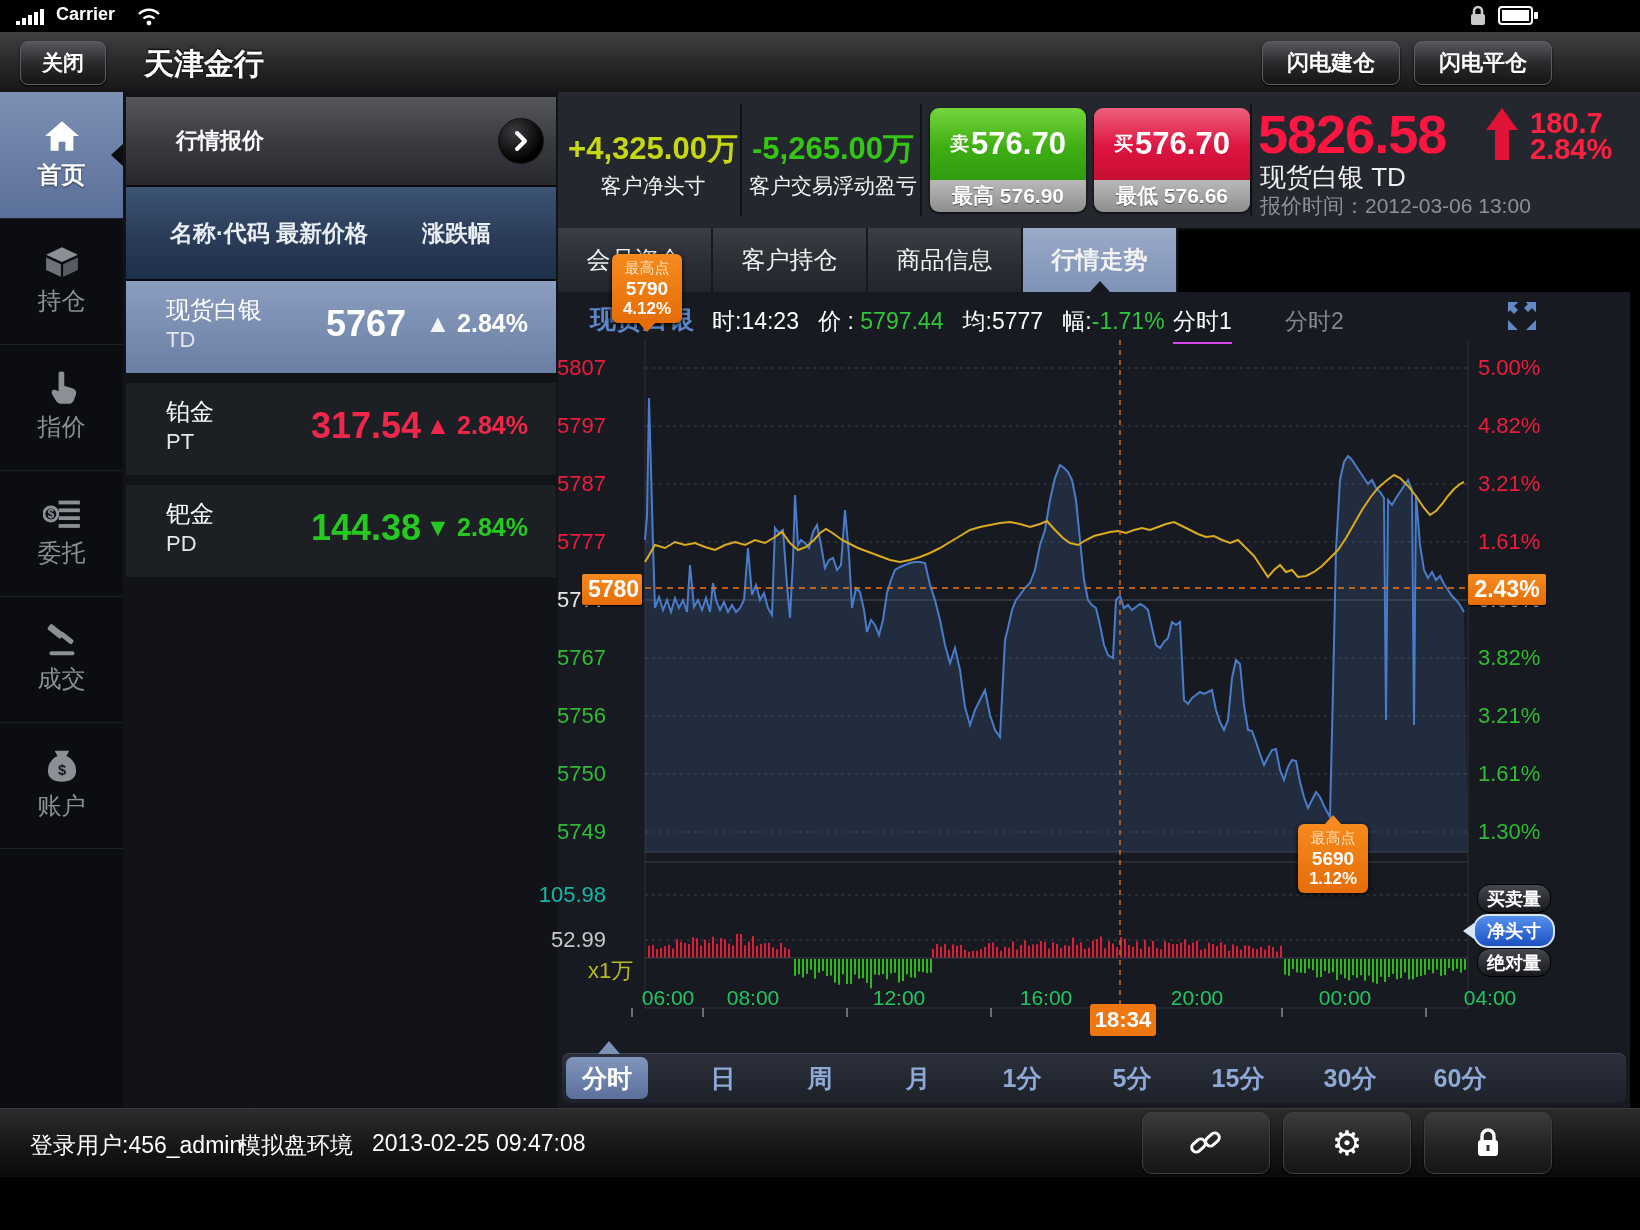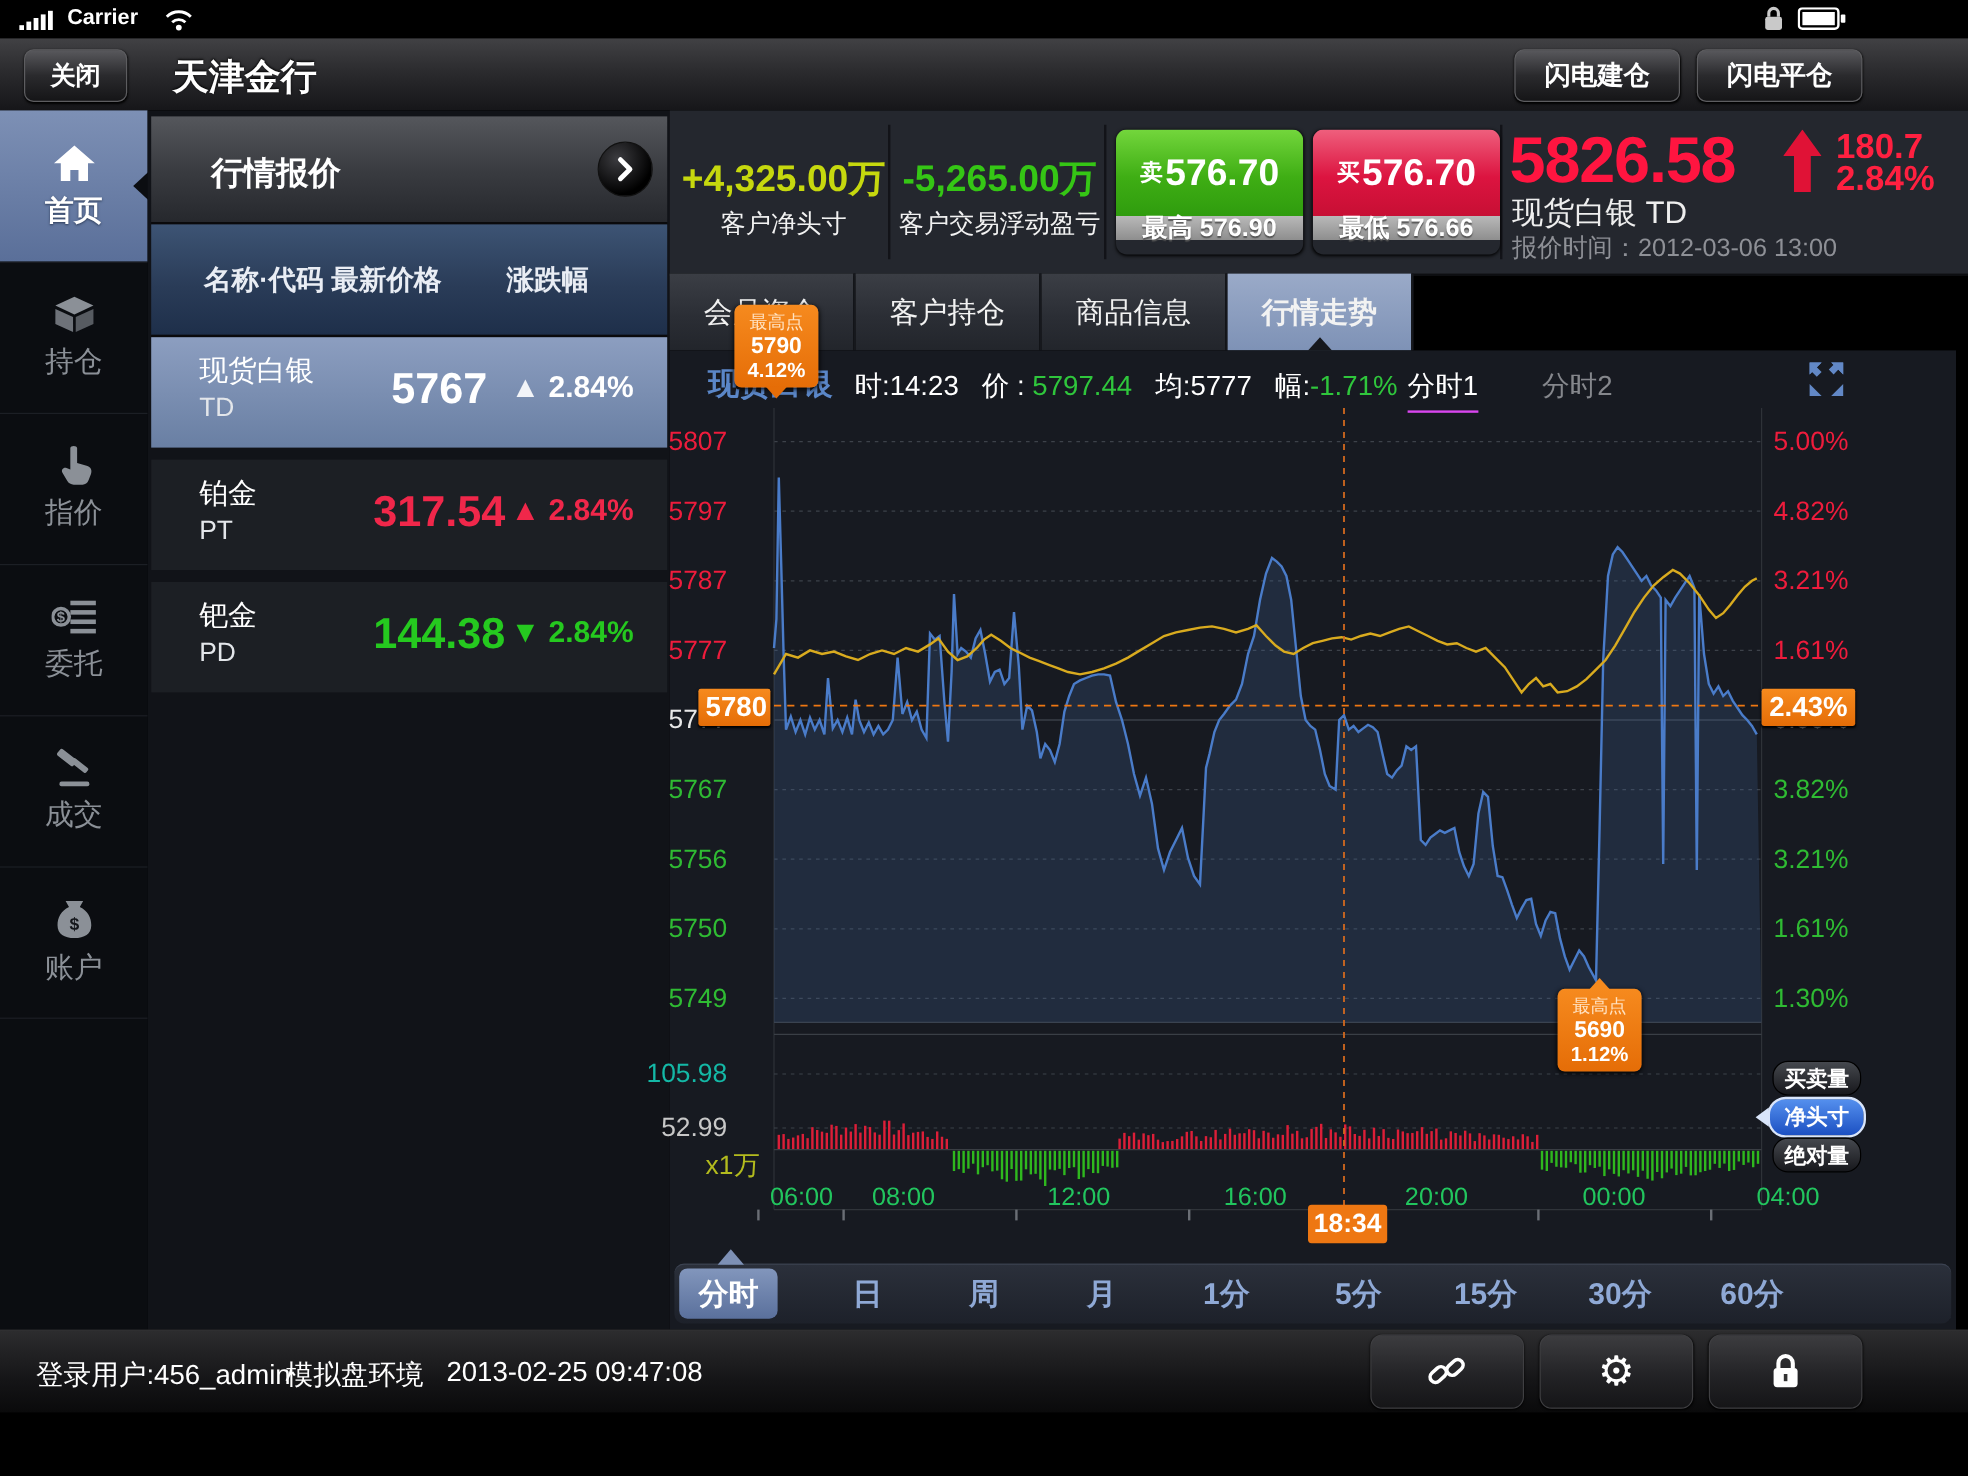--- a/index.html
+++ b/index.html
@@ -26,21 +26,21 @@
     display:flex;flex-direction:column;align-items:center;justify-content:center;cursor:pointer;}
   .side-item .lbl{font-size:24px;color:#8b9097;margin-top:6px;}
   .side-item.sel{background:linear-gradient(#7d90b5,#5a6f99);}
   .side-item.sel .lbl{color:#fff;font-weight:bold;text-shadow:0 1px 2px #2a3955;}
   .side-notch{position:absolute;right:-1px;top:50%;margin-top:-12px;width:0;height:0;
     border-top:12px solid transparent;border-bottom:12px solid transparent;border-right:13px solid #0b0d11;}
   
   .quote-panel{left:123px;top:92px;width:435px;height:1016px;background:#111318;}
   .qp-header{left:126px;top:97px;width:430px;height:88px;
     background:linear-gradient(#55575c,#3a3c41 50%,#26282d);border-bottom:2px solid #0a0a0c;}
-  .qp-title{left:176px;top:126px;font-size:27px;font-weight:bold;}
+  .qp-title{left:176px;top:126px;font-size:22px;font-weight:bold;}
   .qp-circle{left:498px;top:118px;width:44px;height:44px;border-radius:50%;
     background:radial-gradient(circle at 35% 30%,#3c3c40,#000 70%);border:1px solid #111;
     display:flex;align-items:center;justify-content:center;}
   .qp-cols{left:126px;top:187px;width:430px;height:92px;
     background:linear-gradient(#3d5474,#2a3c58 55%,#1e2f4a);border-bottom:2px solid #0a0a0c;
     display:flex;align-items:center;color:#e9edf4;font-size:23px;font-weight:bold;}
   .q-row{position:absolute;left:126px;width:430px;height:92px;background:#1c1f24;cursor:pointer;}
   .q-row.sel{background:linear-gradient(#8c9ec0,#697fa3);}
   .q-name{position:absolute;left:40px;top:14px;font-size:24px;color:#fff;line-height:30px;}
   .q-code{font-size:22px;color:#e3e6ea;}
@@ -49,21 +49,21 @@
   .stats-strip{left:558px;top:92px;width:1082px;height:136px;background:#24272e;
     border-bottom:2px solid #0d0e11;}
   .vsep{position:absolute;top:104px;width:2px;height:112px;background:#121318;}
   .stat-val{position:absolute;top:128px;font-size:31px;font-weight:bold;width:180px;text-align:center;}
   .stat-lbl{position:absolute;top:172px;font-size:21px;color:#f2f2f2;width:180px;text-align:center;}
   .px-btn{position:absolute;top:108px;width:156px;height:104px;border-radius:9px;overflow:hidden;
     box-shadow:0 1px 3px #000;cursor:pointer;}
   .px-top{height:72px;display:flex;align-items:center;justify-content:center;color:#fff;}
   .px-tag{font-size:19px;font-weight:bold;margin-right:2px;}
   .px-price{font-size:31px;font-weight:bold;}
-  .px-bot{height:20px;display:flex;align-items:center;justify-content:center;
+  .px-bot{height:32px;display:flex;align-items:center;justify-content:center;
     background:linear-gradient(#b9b9b9,#8e8e8e);color:#fff;font-size:21px;font-weight:bold;
     text-shadow:0 1px 1px #555;}
   .px-top.green{background:linear-gradient(#73d63c,#3fae14 55%,#2f9c0e);}
   .px-top.red{background:linear-gradient(#ef5f7d,#dc1440 55%,#c70f34);}
   .last-price{left:1258px;top:103px;font-size:54px;font-weight:bold;color:#ff1540;letter-spacing:-1px;}
   .last-chg{left:1530px;top:110px;font-size:29px;font-weight:bold;color:#ff2040;line-height:26px;}
   .last-name{left:1260px;top:160px;font-size:26px;color:#eee;}
   .last-time{left:1260px;top:192px;font-size:21px;color:#8e9096;}
   
   .tab{position:absolute;top:228px;height:64px;width:153px;cursor:pointer;

